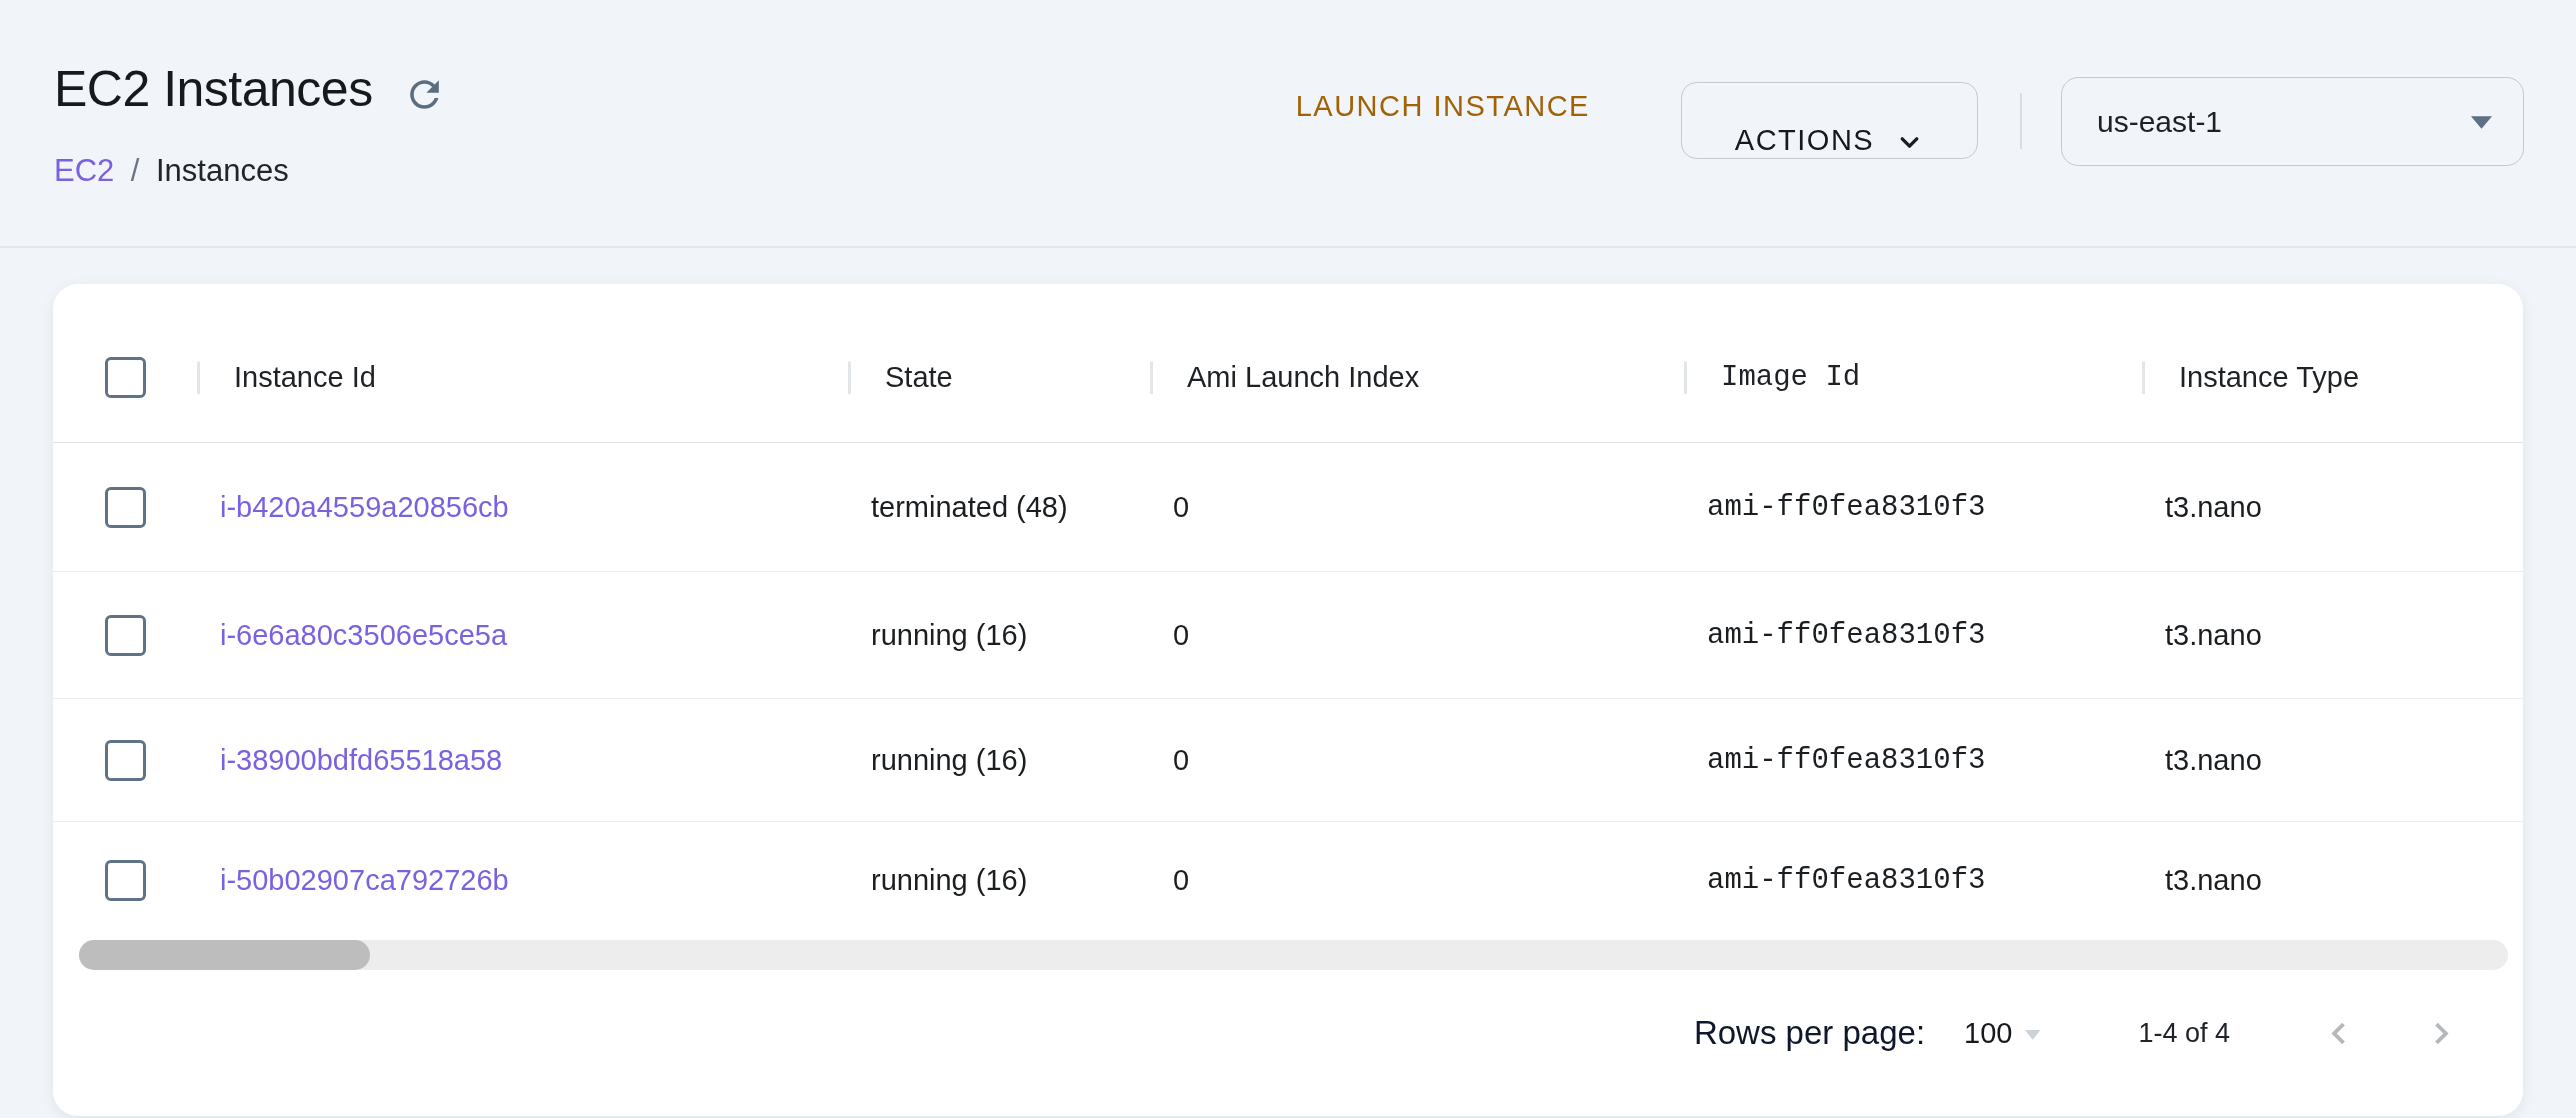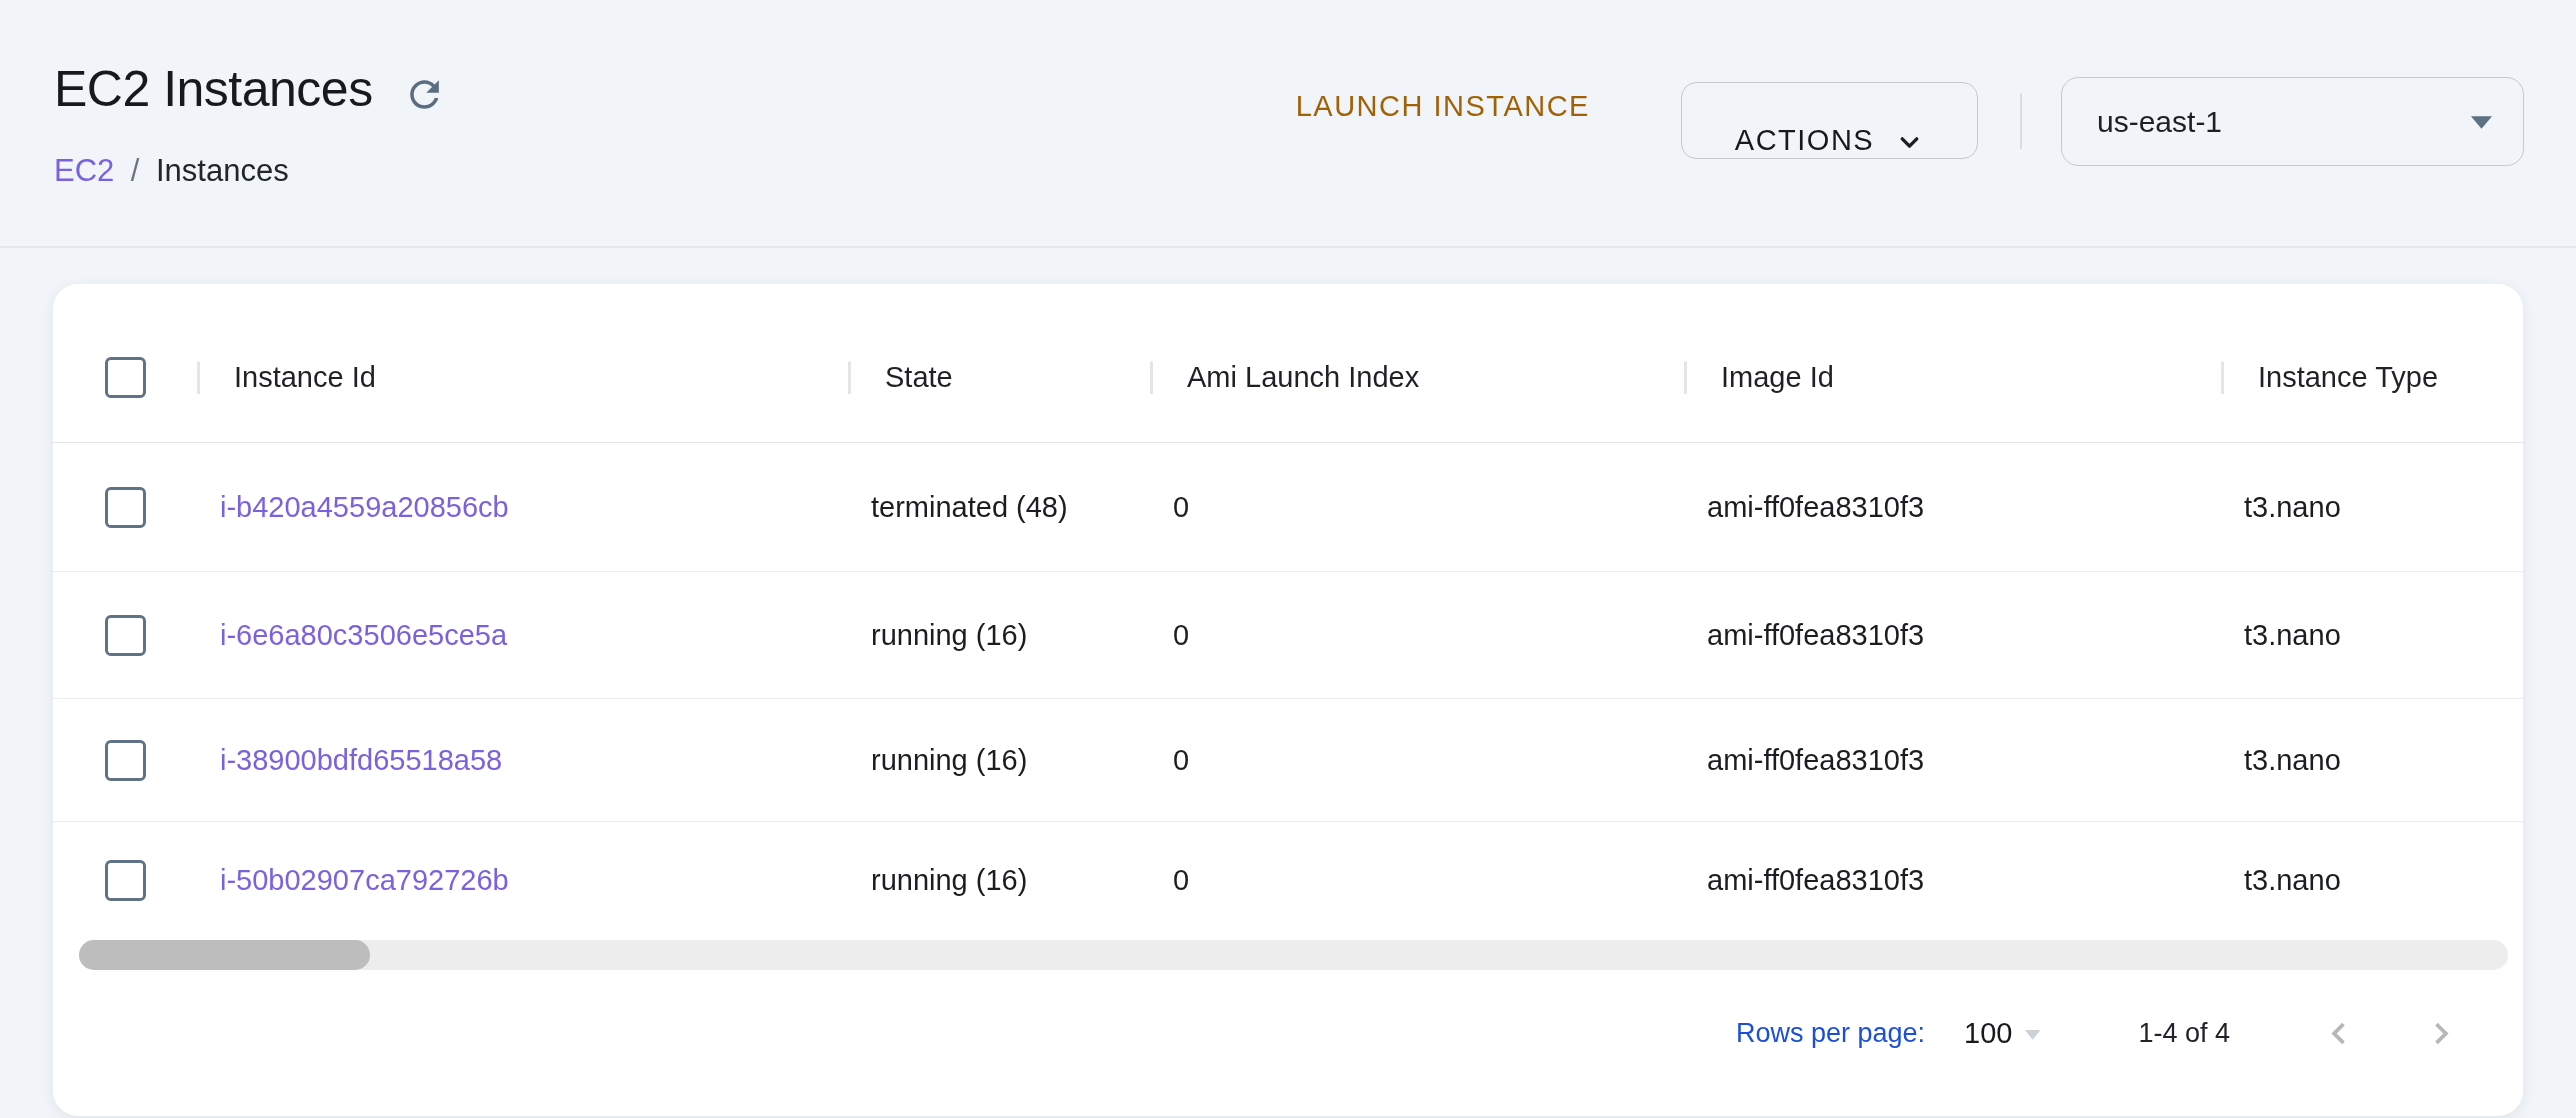--- a/index.html
+++ b/index.html
@@ -79,21 +79,21 @@
   .row1 { height: 129px; border-bottom: 1.9px solid #ebedef; }
   .row2 { height: 127px; border-bottom: 1.9px solid #ebedef; }
   .row3 { height: 123px; border-bottom: 1.9px solid #ebedef; }
   .row4 { height: 116px; }
 
   .cell { box-sizing: border-box; position: relative; display: flex; align-items: center; overflow: hidden; }
   .c0 { width: 144px; justify-content: center; }
   .c1 { width: 651px; }
   .c2 { width: 302px; }
   .c3 { width: 534px; }
-  .c4 { width: 537px; }
+  .c4 { width: 458px; font-family: Liberation Mono, monospace; }
   .c5 { width: 302px; }
   .cell.body { padding-left: 23px; font-size: 29px; color: #1b1e21; }
   .cell.head { padding-left: 37px; font-size: 29px; font-weight: 500; color: #1e2125; }
   .colsep {
     position: absolute; left: 0; top: 50%; transform: translateY(-50%);
     width: 2.9px; height: 33px; background: #e3e6e9;
   }
   .id-link { color: #7a61e0; text-decoration: none; cursor: pointer; }
 
   .checkbox {
@@ -110,21 +110,21 @@
   .hscroll-thumb {
     position: absolute; left: 0; top: 0; width: 291px; height: 30px;
     background: #bdbdbd; border-radius: 15.5px; cursor: grab;
   }
 
   
   .pagination {
     position: absolute; top: 716px; right: 62px; height: 66px;
     display: flex; align-items: center;
   }
-  .rpp-label { font-size: 27px; color: #1d4ed8; }
+  .rpp-label { font-size: 33px; color: #0f172a; }
   .rpp-select {
     margin-left: 39px; display: flex; align-items: center; cursor: pointer;
   }
   .rpp-select .value { font-size: 29px; color: #17191c; }
   .rpp-select .caret { margin-left: 11.6px; margin-top: 3.9px; }
   .range { margin-left: 97px; font-size: 27px; color: #20242a; }
   .page-btn {
     border: 0; background: transparent; padding: 0; margin-left: 89px;
     width: 39px; height: 39px; display: flex; align-items: center; justify-content: center;
     cursor: default;

